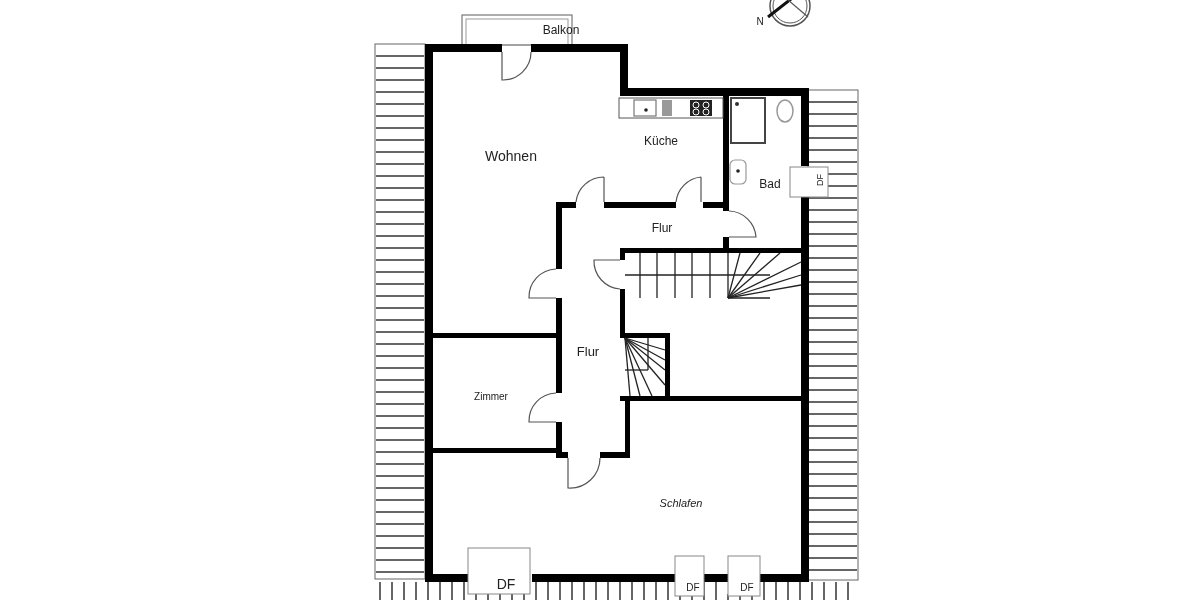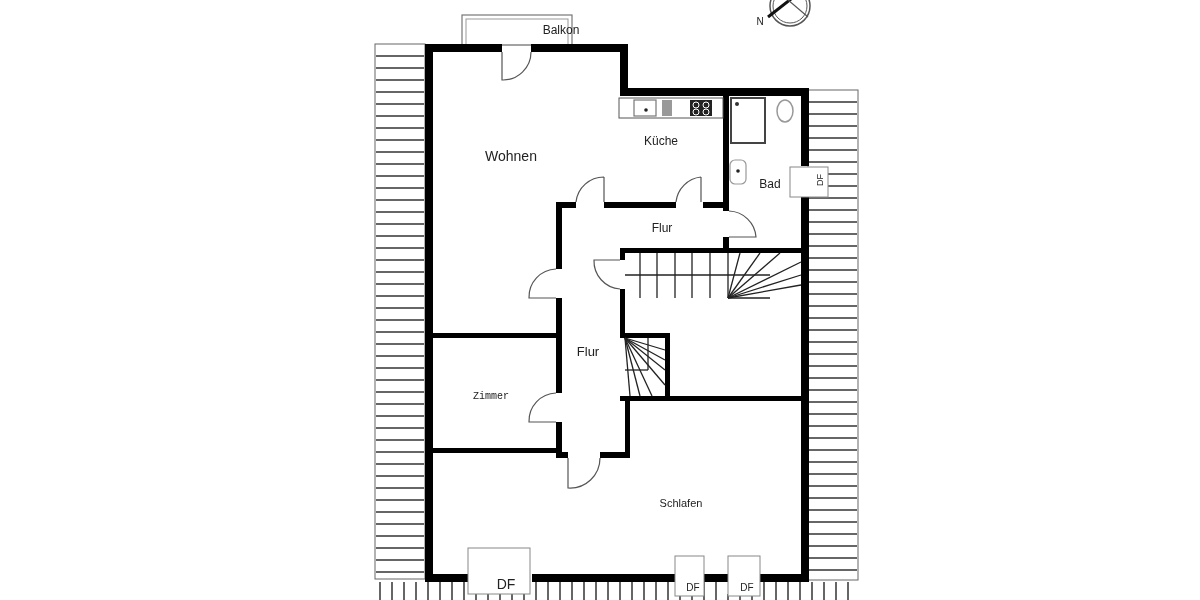--- a/index.html
+++ b/index.html
@@ -275,20 +275,20 @@
     <line x1="774" y1="-12" x2="808" y2="17" stroke="#555" stroke-width="1.2"></line>
   </g>
 </svg>
 
 <div class="lbl" style="left:517px;top:30px;font-size:12px;margin-left:44px;">Balkon</div>
 <div class="lbl" style="left:511px;top:156px;font-size:14px;text-align:center;">Wohnen</div>
 <div class="lbl" style="left:661px;top:141px;font-size:12px;">Küche</div>
 <div class="lbl" style="left:770px;top:184px;font-size:12px;">Bad</div>
 <div class="lbl" style="left:662px;top:228px;font-size:12px;">Flur</div>
 <div class="lbl" style="left:588px;top:351px;font-size:13px;">Flur</div>
-<div class="lbl" style="left:491px;top:396px;font-size:10px;font-family:Liberation Mono, monospace;">Zimmer</div>
-<div class="lbl" style="left:681px;top:503px;font-size:11px;">Schlafen</div>
+<div class="lbl" style="left:491px;top:396px;font-size:10px;">Zimmer</div>
+<div class="lbl" style="left:681px;top:503px;font-size:11px;font-style:italic;">Schlafen</div>
 
 <div class="lbl" style="left:820px;top:180px;font-size:9px;transform:translate(-50%,-50%) rotate(-90deg);">DF</div>
 <div class="lbl" style="left:506px;top:584px;font-size:14px;">DF</div>
 <div class="lbl" style="left:693px;top:587px;font-size:10px;">DF</div>
 <div class="lbl" style="left:747px;top:587px;font-size:10px;">DF</div>
 <div class="lbl" style="left:760px;top:21px;font-size:10px;">N</div>
 
 </body></html>

